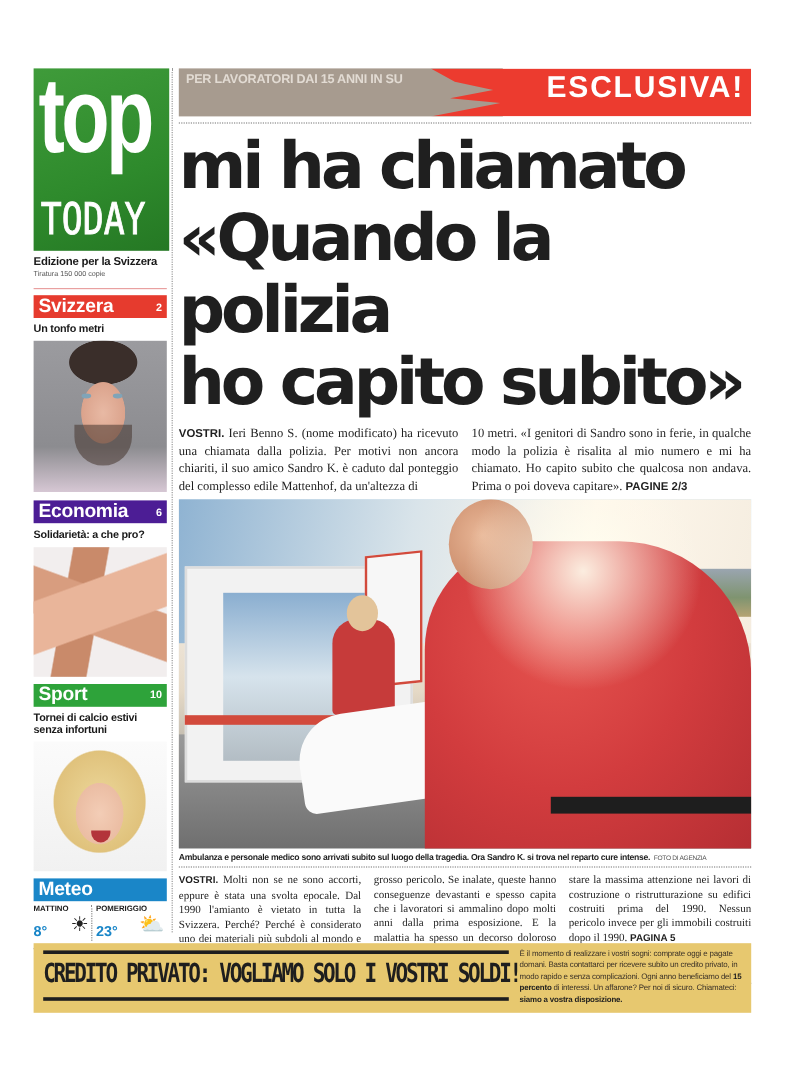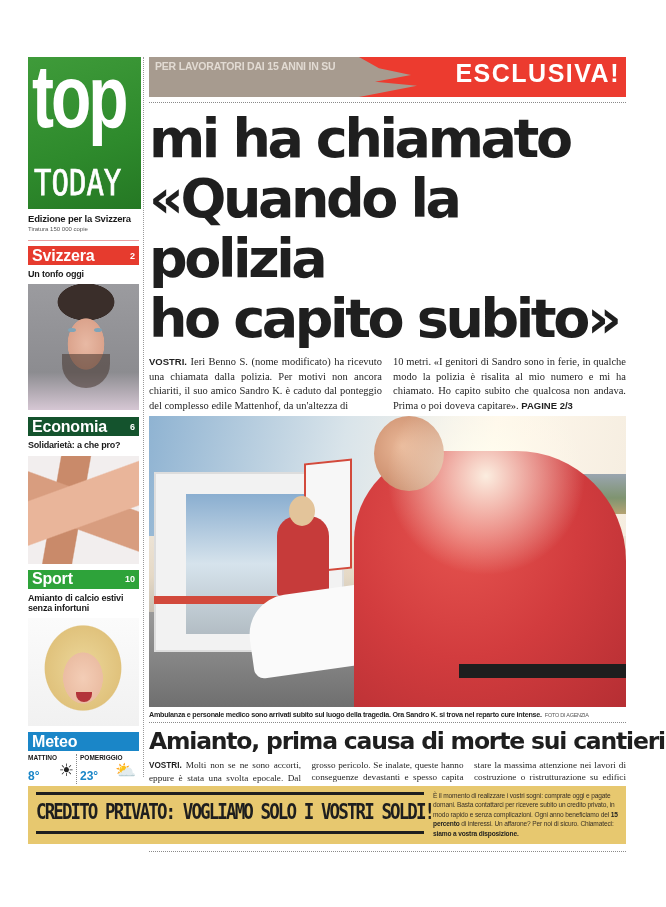--- a/index.html
+++ b/index.html
@@ -122,43 +122,43 @@
     </div>
     <div class="edition">Edizione per la Svizzera</div>
     <div class="tiratura">Tiratura 150 000 copie</div>
     <div class="lsep"></div>
 
     <div class="section">
       <div class="sec-bar" style="background:#e63b2e">
         <span class="sec-name">Svizzera</span>
         <span class="sec-num">2</span>
       </div>
-      <div class="sec-sub">Un tonfo oggi</div>
+      <div class="sec-sub">Un tonfo metri</div>
       <div class="sec-img img-man">
         <div class="beard"></div>
         <div class="eye" style="left:40px"></div>
         <div class="eye" style="left:66px"></div>
       </div>
     </div>
 
     <div class="section" style="margin-top:7px">
-      <div class="sec-bar" style="background:#14532d">
+      <div class="sec-bar" style="background:#4c1d95">
         <span class="sec-name">Economia</span>
         <span class="sec-num">6</span>
       </div>
       <div class="sec-sub">Solidarietà: a che pro?</div>
       <div class="sec-img img-hands"></div>
     </div>
 
     <div class="section" style="margin-top:6px">
       <div class="sec-bar" style="background:#2ea33a">
         <span class="sec-name">Sport</span>
         <span class="sec-num">10</span>
       </div>
-      <div class="sec-sub">Amianto di calcio estivi senza infortuni</div>
+      <div class="sec-sub">Tornei di calcio estivi senza infortuni</div>
       <div class="sec-img img-woman">
         <div class="mouth"></div>
       </div>
     </div>
 
     <div class="section" style="margin-top:6px">
       <div class="sec-bar" style="background:#1a86c8">
         <span class="sec-name">Meteo</span>
       </div>
       <div class="meteo-row">
@@ -214,21 +214,20 @@
       <div class="stretcher"></div>
       <div class="man"></div>
       <div class="man-head"></div>
       <div class="belt"></div>
       <div class="flare"></div>
     </div>
 
     <div class="caption"><span>Ambulanza e personale medico sono arrivati subito sul luogo della tragedia. Ora Sandro K. si trova nel reparto cure intense.</span><span class="credit">FOTO DI AGENZIA</span></div>
     <div class="cap-rule"></div>
 
-    <h2 class="h2">Amianto, prima causa di morte sui cantieri</h2>
 
     <div class="story">
       <p class="story-col"><span class="kick">VOSTRI.</span> <span>Molti non se ne sono accorti, eppure è stata una svolta epocale. Dal 1990 l'amianto è vietato in tutta la Svizzera. Perché? Perché è considerato uno dei materiali più subdoli al mondo e chi è esposto alle polveri di amianto corre un</span></p>
       <p class="story-col"><span>grosso pericolo. Se inalate, queste hanno conseguenze devastanti e spesso capita che i lavoratori si ammalino dopo molti anni dalla prima esposizione. E la malattia ha spesso un decorso doloroso con esito mortale. Ecco perché bisogna pre-</span></p>
       <p class="story-col"><span>stare la massima attenzione nei lavori di costruzione o ristrutturazione su edifici costruiti prima del 1990. Nessun pericolo invece per gli immobili costruiti dopo il 1990.</span> <span class="ref">PAGINA 5</span><a class="link">&gt; www.suva.ch/amianto</a></p>
     </div>
     <div class="story-rule"></div>
   </div>
 
   <div class="ad">

